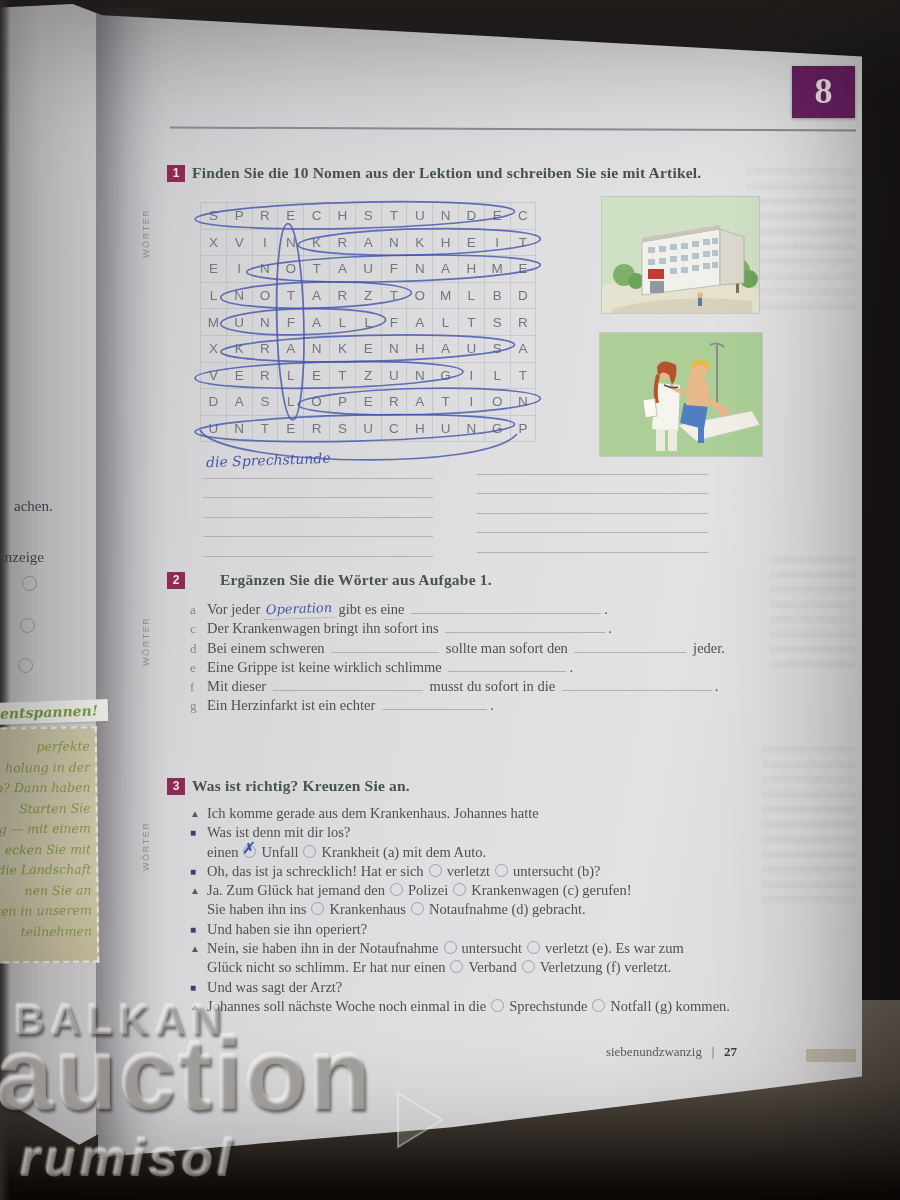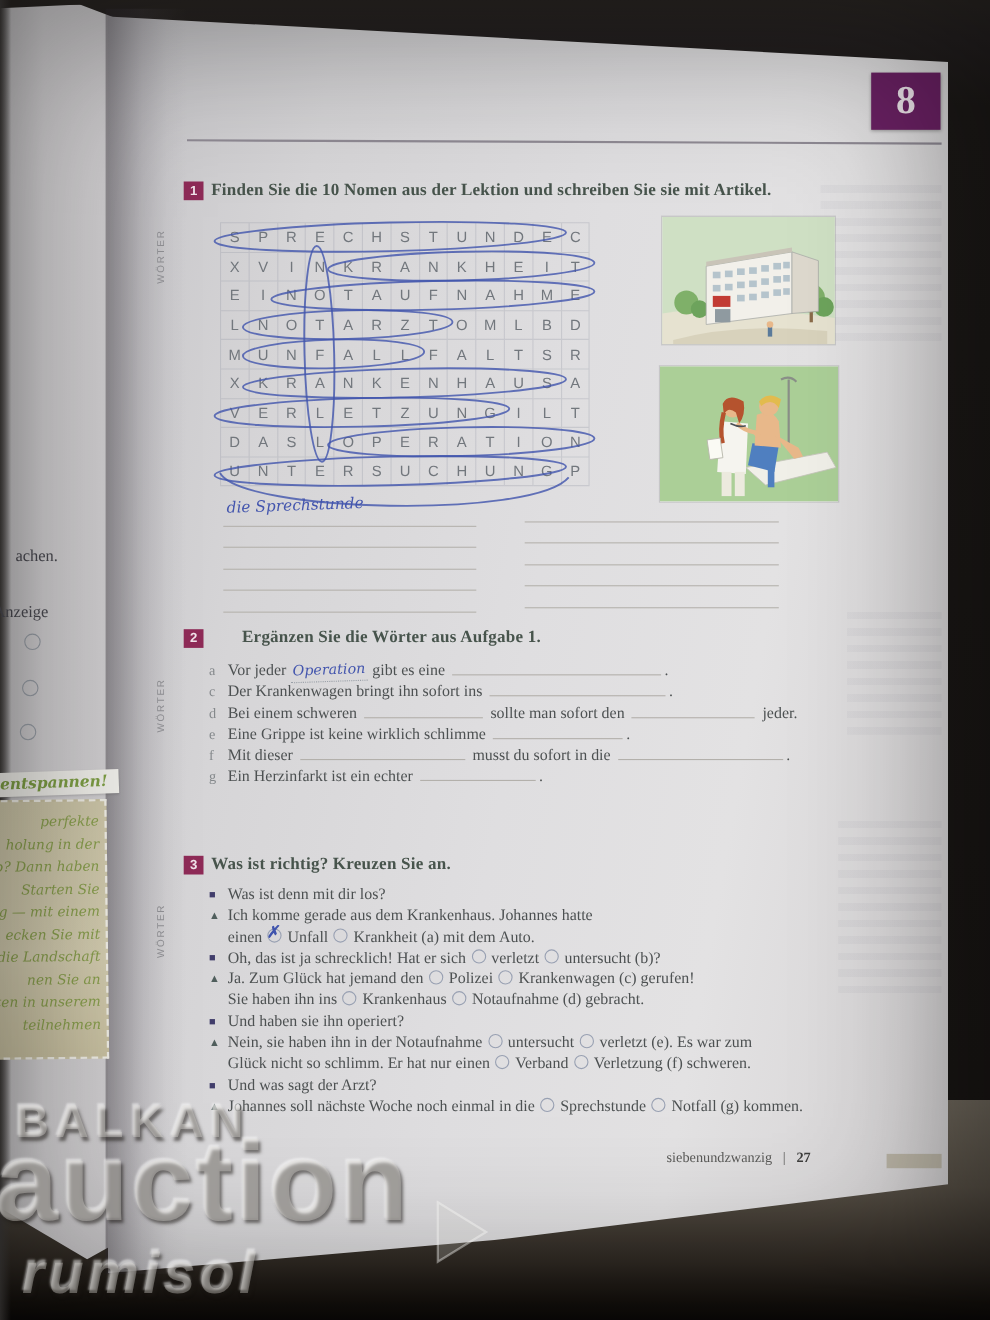--- a/index.html
+++ b/index.html
@@ -335,29 +335,29 @@
       <div class="exline"><span class="ltr">d</span><span class="txt">Bei einem schweren</span> <span class="blank" style="width: 108px;"></span><span class="txt"> sollte man sofort den</span> <span class="blank" style="width: 112px;"></span><span class="txt"> jeder.</span></div>
       <div class="exline"><span class="ltr">e</span><span class="txt">Eine Grippe ist keine wirklich schlimme</span> <span class="blank" style="width: 118px;"></span><span class="txt">.</span></div>
       <div class="exline"><span class="ltr">f</span><span class="txt">Mit dieser</span> <span class="blank" style="width: 150px;"></span><span class="txt"> musst du sofort in die</span> <span class="blank" style="width: 150px;"></span><span class="txt">.</span></div>
       <div class="exline"><span class="ltr">g</span><span class="txt">Ein Herzinfarkt ist ein echter</span> <span class="blank" style="width: 105px;"></span><span class="txt">.</span></div>
     </div>
 
   <div class="badge" style="left:167px;top:778px;">3</div>
   <div class="ex-title" style="left:192px;top:777px;">Was ist richtig? Kreuzen Sie an.</div>
   <div class="margin-label" style="left:141px;top:801px;height:70px;">Wörter</div>
   <div id="ex3-dialogue" class="ex-block" style="top:804px;">
+      <div class="exline"><span class="mk tr">▲</span><span class="txt">Ich komme gerade aus dem Krankenhaus. Johannes hatte</span></div>
       <div class="exline"><span class="mk sq">■</span><span class="txt">Was ist denn mit dir los?</span></div>
-      <div class="exline"><span class="mk tr">▲</span><span class="txt">Ich komme gerade aus dem Krankenhaus. Johannes hatte</span></div>
       <div class="exline cont"><span class="txt">einen</span><span class="radio"><span class="xg">✗</span></span><span class="txt">Unfall</span><span class="radio"></span><span class="txt">Krankheit (a) mit dem Auto.</span></div>
       <div class="exline"><span class="mk sq">■</span><span class="txt">Oh, das ist ja schrecklich! Hat er sich</span><span class="radio"></span><span class="txt">verletzt</span><span class="radio"></span><span class="txt">untersucht (b)?</span></div>
       <div class="exline"><span class="mk tr">▲</span><span class="txt">Ja. Zum Glück hat jemand den</span><span class="radio"></span><span class="txt">Polizei</span><span class="radio"></span><span class="txt">Krankenwagen (c) gerufen!</span></div>
       <div class="exline cont"><span class="txt">Sie haben ihn ins</span><span class="radio"></span><span class="txt">Krankenhaus</span><span class="radio"></span><span class="txt">Notaufnahme (d) gebracht.</span></div>
       <div class="exline"><span class="mk sq">■</span><span class="txt">Und haben sie ihn operiert?</span></div>
       <div class="exline"><span class="mk tr">▲</span><span class="txt">Nein, sie haben ihn in der Notaufnahme</span><span class="radio"></span><span class="txt">untersucht</span><span class="radio"></span><span class="txt">verletzt (e). Es war zum</span></div>
-      <div class="exline cont"><span class="txt">Glück nicht so schlimm. Er hat nur einen</span><span class="radio"></span><span class="txt">Verband</span><span class="radio"></span><span class="txt">Verletzung (f) schweren.</span></div>
+      <div class="exline cont"><span class="txt">Glück nicht so schlimm. Er hat nur einen</span><span class="radio"></span><span class="txt">Verband</span><span class="radio"></span><span class="txt">Verletzung (f) verletzt.</span></div>
       <div class="exline"><span class="mk sq">■</span><span class="txt">Und was sagt der Arzt?</span></div>
       <div class="exline"><span class="mk tr">▲</span><span class="txt">Johannes soll nächste Woche noch einmal in die</span><span class="radio"></span><span class="txt">Sprechstunde</span><span class="radio"></span><span class="txt">Notfall (g) kommen.</span></div>
     </div>
 
   <div id="footer">
     <span>siebenundzwanzig</span>
     &nbsp;&nbsp;<span>|</span>&nbsp;&nbsp;
     <b>27</b>
   </div>
   <div id="footer-badge"></div>

